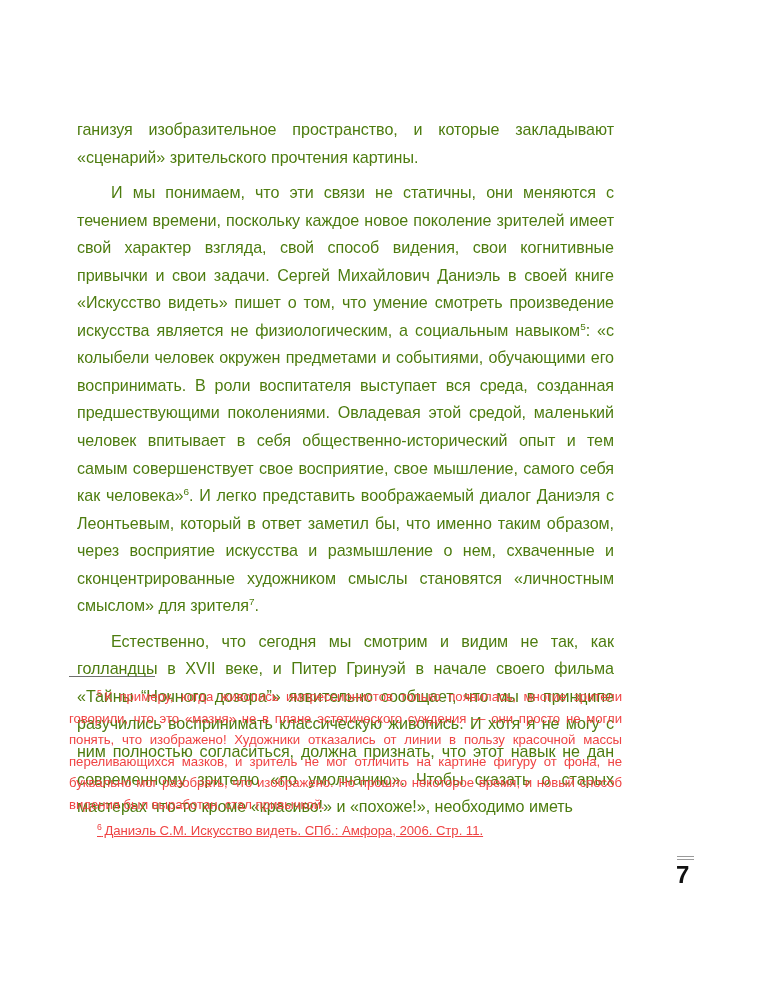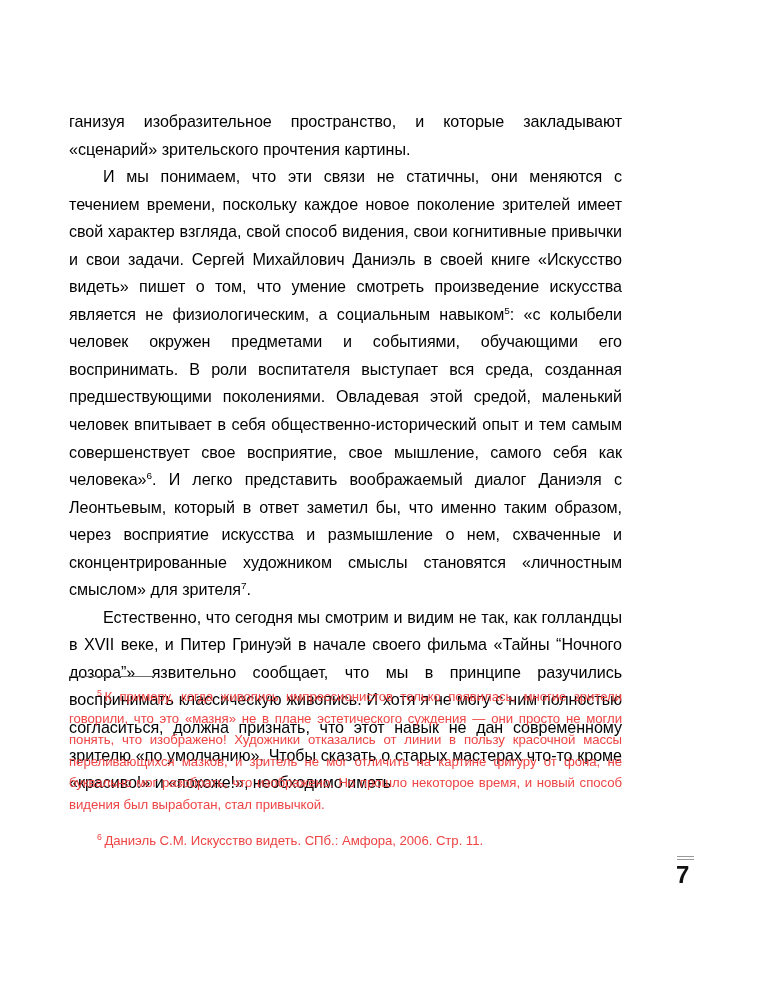--- a/index.html
+++ b/index.html
@@ -29,28 +29,28 @@
 
   .content {
     position: absolute;
     left: 69px;
     top: 108px;
     width: 553px;
   }
 
   
   .body-block p {
-    margin: 0;
+    margin: 8px;
     font-size: 16.1px;
     line-height: 27.55px;
     text-align: justify;
     text-justify: inter-word;
     letter-spacing: -0.05px;
     word-spacing: 0.1px;
-    color: #000000;
+    color: #4d7c0f;
     hyphens: manual;
   }
   .body-block p.indent {
     text-indent: 34px;
   }
   .body-block p.cont {
     text-indent: 0;
   }
 
   sup {
@@ -76,21 +76,22 @@
     margin: 0 0 0 0;
     font-size: 13.2px;
     line-height: 21.5px;
     text-align: justify;
     text-justify: inter-word;
     letter-spacing: -0.05px;
     color: #ef4444;
     text-indent: 28px;
   }
   .footnotes p + p {
-    margin-top: 15px;
+    margin-top: 5px;
+    text-decoration: underline;
   }
   .fn-marker {
     font-size: 0.66em;
     vertical-align: super;
     line-height: 0;
   }
 
   
   .folio {
     position: absolute;

